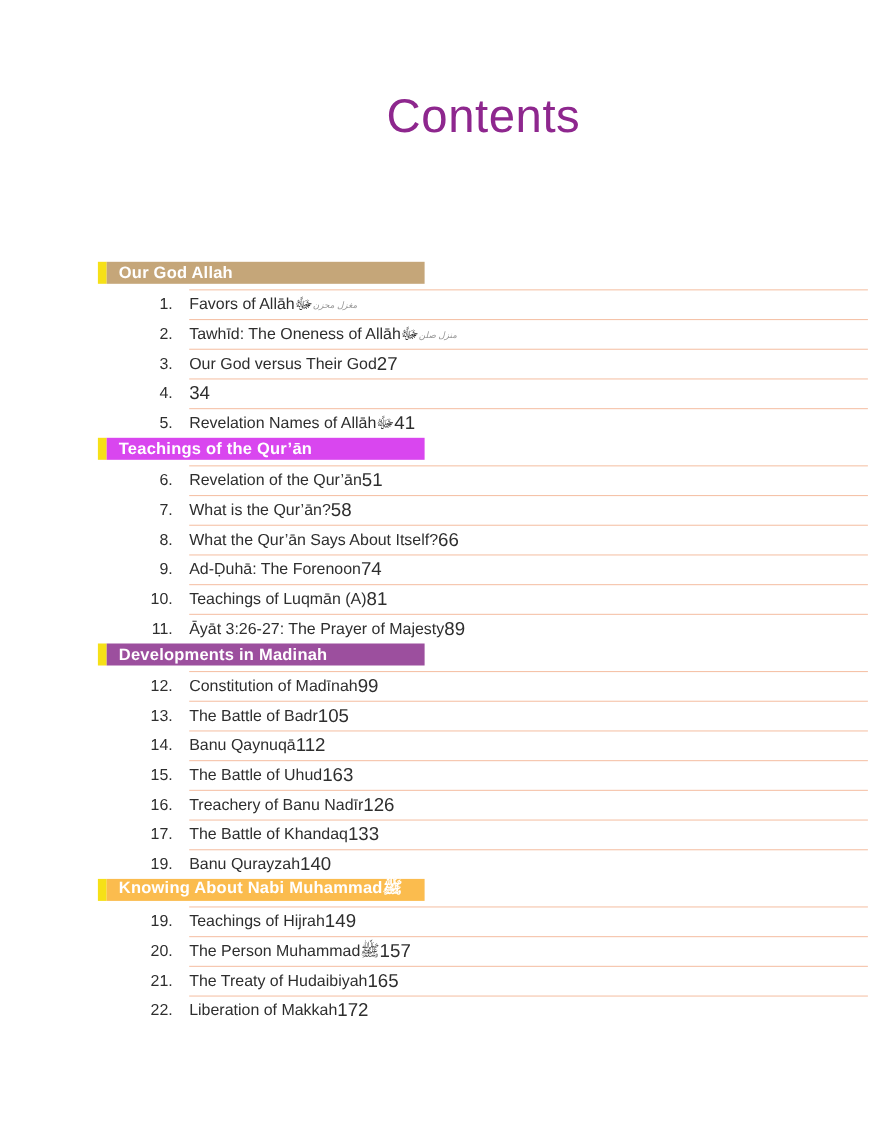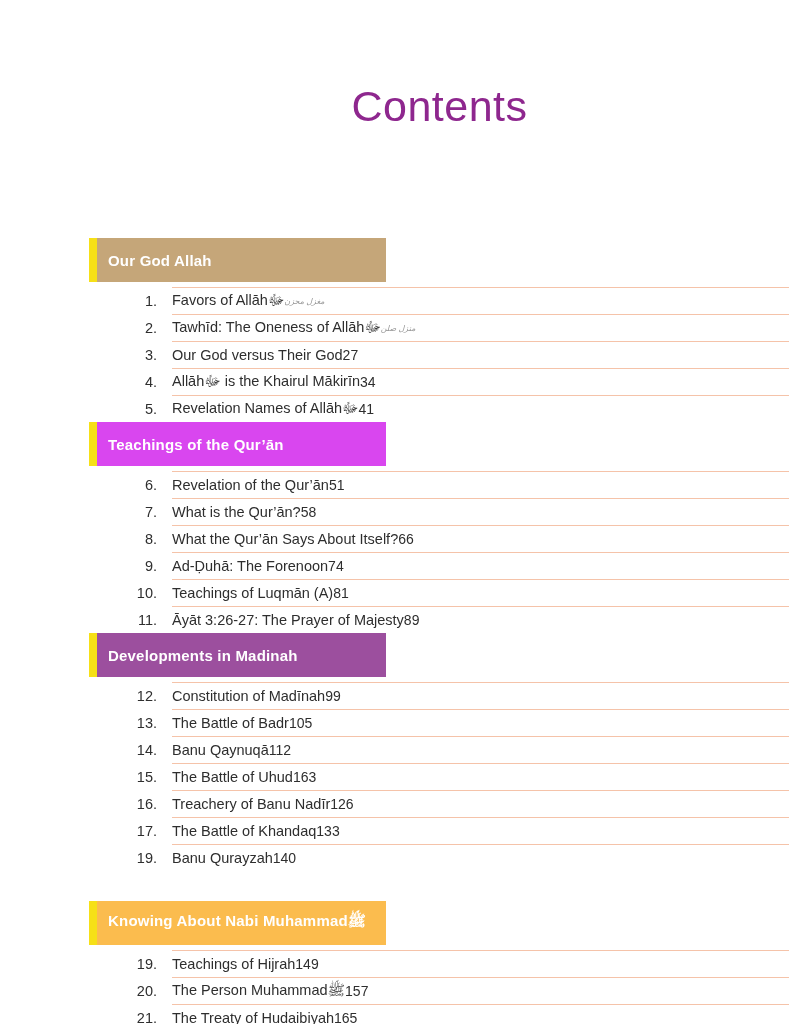--- a/index.html
+++ b/index.html
@@ -13,39 +13,39 @@
     width:791px;height:1024px;background:#ffffff;overflow:hidden;position:relative;
     font-family:"Liberation Sans","DejaVu Sans",sans-serif;
     padding-left:44px;
   }
   .page-title{
     margin:82px 0 0 0;text-align:center;
     font-size:43px;line-height:1.12;font-weight:500;letter-spacing:.5px;
   }
   .sections{margin-top:108px;}
   .toc-section{margin:0;}
-  .bar{display:flex;width:297px;height:44px;margin-left:45px;}
+  .bar{display:flex;width:297px;height:20px;margin-left:45px;}
   .accent{width:8px;background:var(--accent);flex:none;}
   .bar-label{
     flex:1;display:flex;align-items:center;padding-left:11px;
     color:#ffffff;font-weight:bold;font-size:15px;letter-spacing:.2px;white-space:nowrap;
   }
   .rows{margin:5px 46px 0 75px;}
   .row{display:flex;height:27px;align-items:stretch;}
   .num{
     width:38px;margin-right:15px;flex:none;
     display:flex;align-items:center;justify-content:flex-end;
     font-size:14.5px;color:var(--row-text);
   }
   .line{
     flex:1;border-top:1px solid var(--sep);
     display:flex;align-items:center;min-width:0;
   }
   .title-text{font-size:14.5px;color:var(--row-text);white-space:nowrap;}
-  .pg{font-size:14px;color:var(--row-text);white-space:nowrap;}
+  .pg{font-size:17px;color:var(--row-text);white-space:nowrap;}
   .pg.arabic{font-size:8px;color:var(--arabic);font-style:italic;}
 </style>
 </head>
 <body>
 
 <div class="page">
   <h1 class="page-title" style="color: rgb(142, 39, 142);">Contents</h1>
   <div class="sections" id="sections">
       <section class="toc-section">
         <div class="bar" style="background: transparent;">
@@ -70,21 +70,20 @@
           <div class="row">
             <span class="num">3.</span>
             <span class="line">
               <span class="title-text">Our God versus Their God</span>
               <span class="pg">27</span>
             </span>
           </div>
           <div class="row">
             <span class="num">4.</span>
             <span class="line">
-              <span class="title-text">Allāhﷻ is the Khairul Mākirīn</span>
               <span class="pg">34</span>
             </span>
           </div>
           <div class="row">
             <span class="num">5.</span>
             <span class="line">
               <span class="title-text">Revelation Names of Allāhﷻ</span>
               <span class="pg">41</span>
             </span>
           </div>
@@ -191,21 +190,21 @@
           <div class="row">
             <span class="num">19.</span>
             <span class="line">
               <span class="title-text">Banu Qurayzah</span>
               <span class="pg">140</span>
             </span>
           </div>
         </div>
       </section>
       <section class="toc-section">
-        <div class="bar" style="background: transparent; margin-top: 30px;">
+        <div class="bar" style="background: transparent;">
           <span class="accent"></span>
           <span class="bar-label" style="background: rgb(251, 188, 78);">Knowing About Nabi Muhammadﷺ</span>
         </div>
         <div class="rows">
           <div class="row">
             <span class="num">19.</span>
             <span class="line">
               <span class="title-text">Teachings of Hijrah</span>
               <span class="pg">149</span>
             </span>

